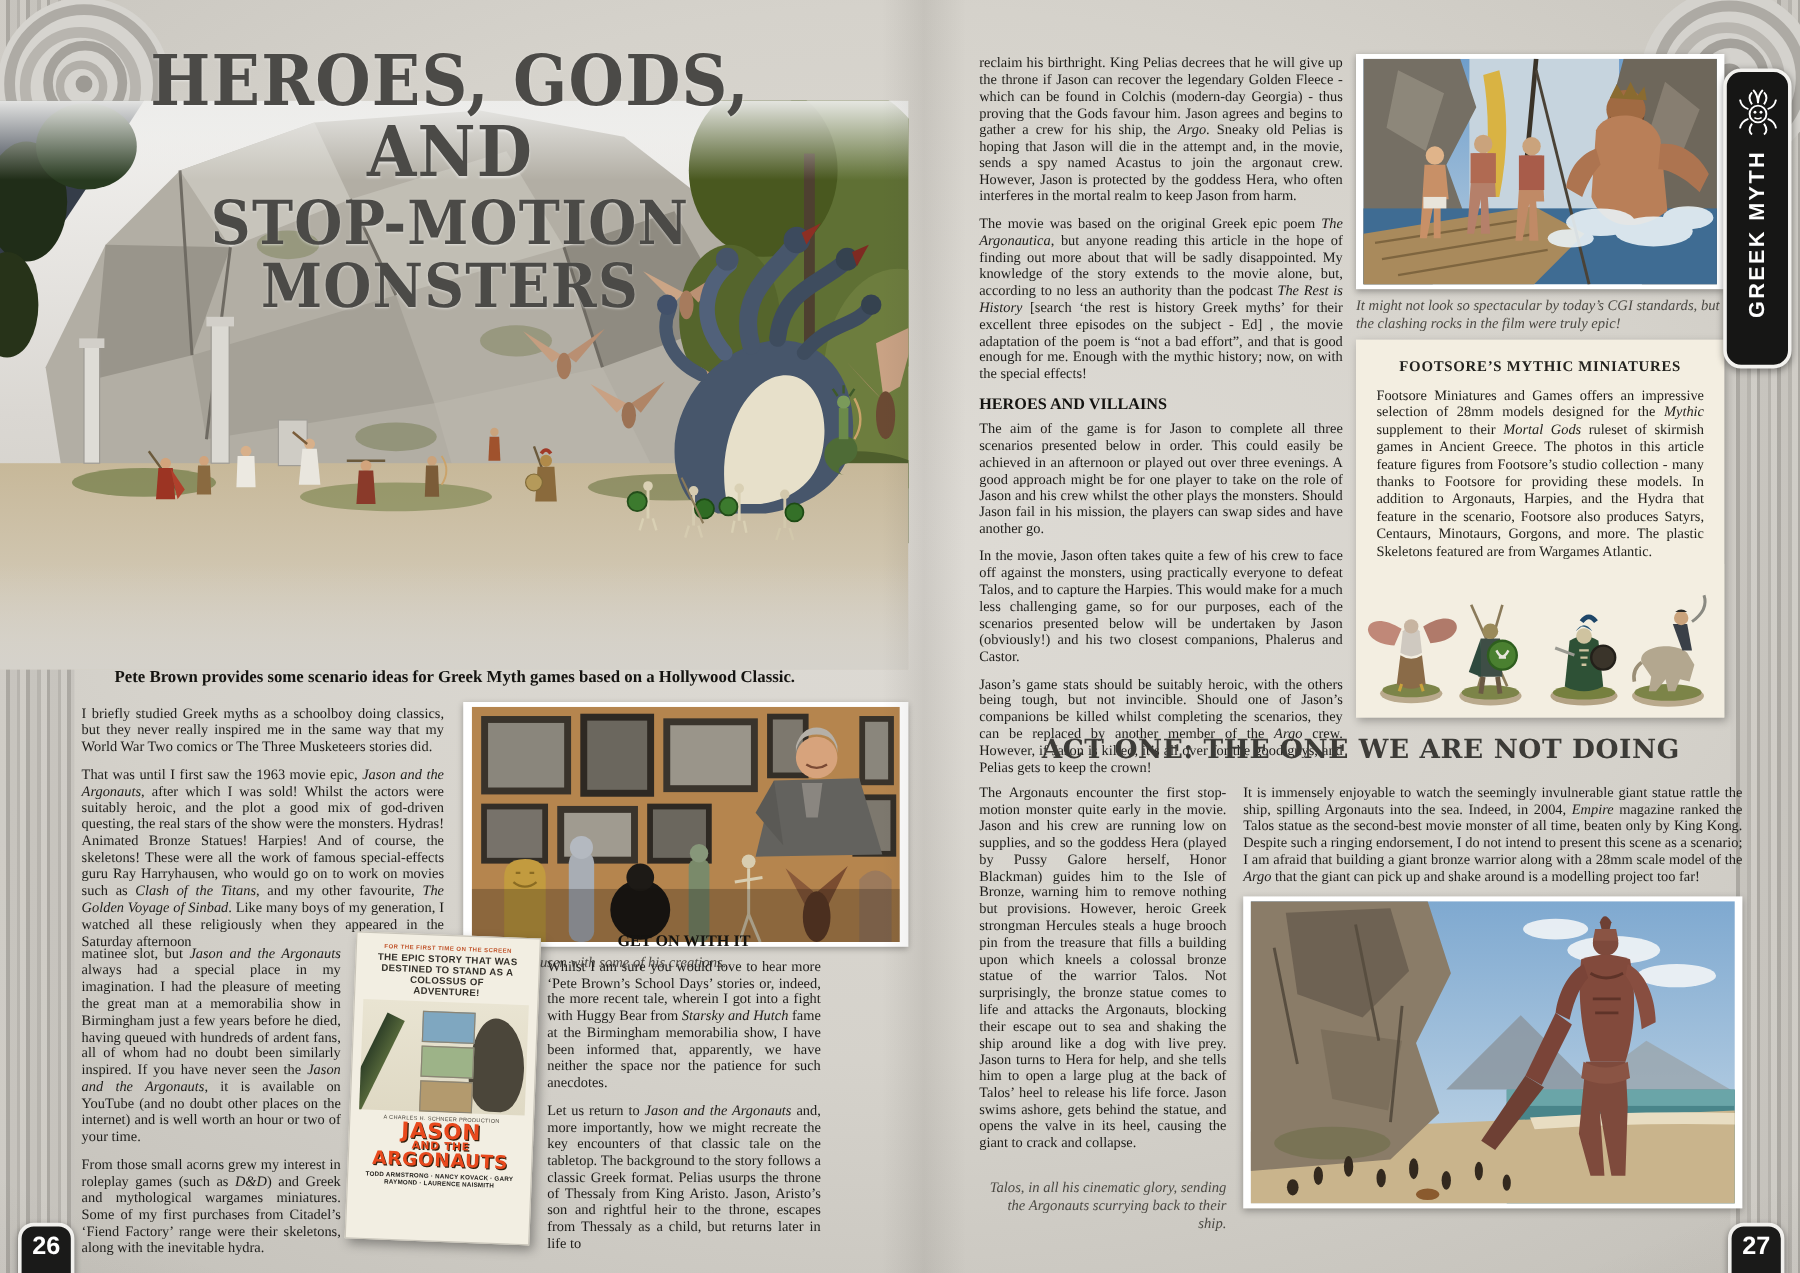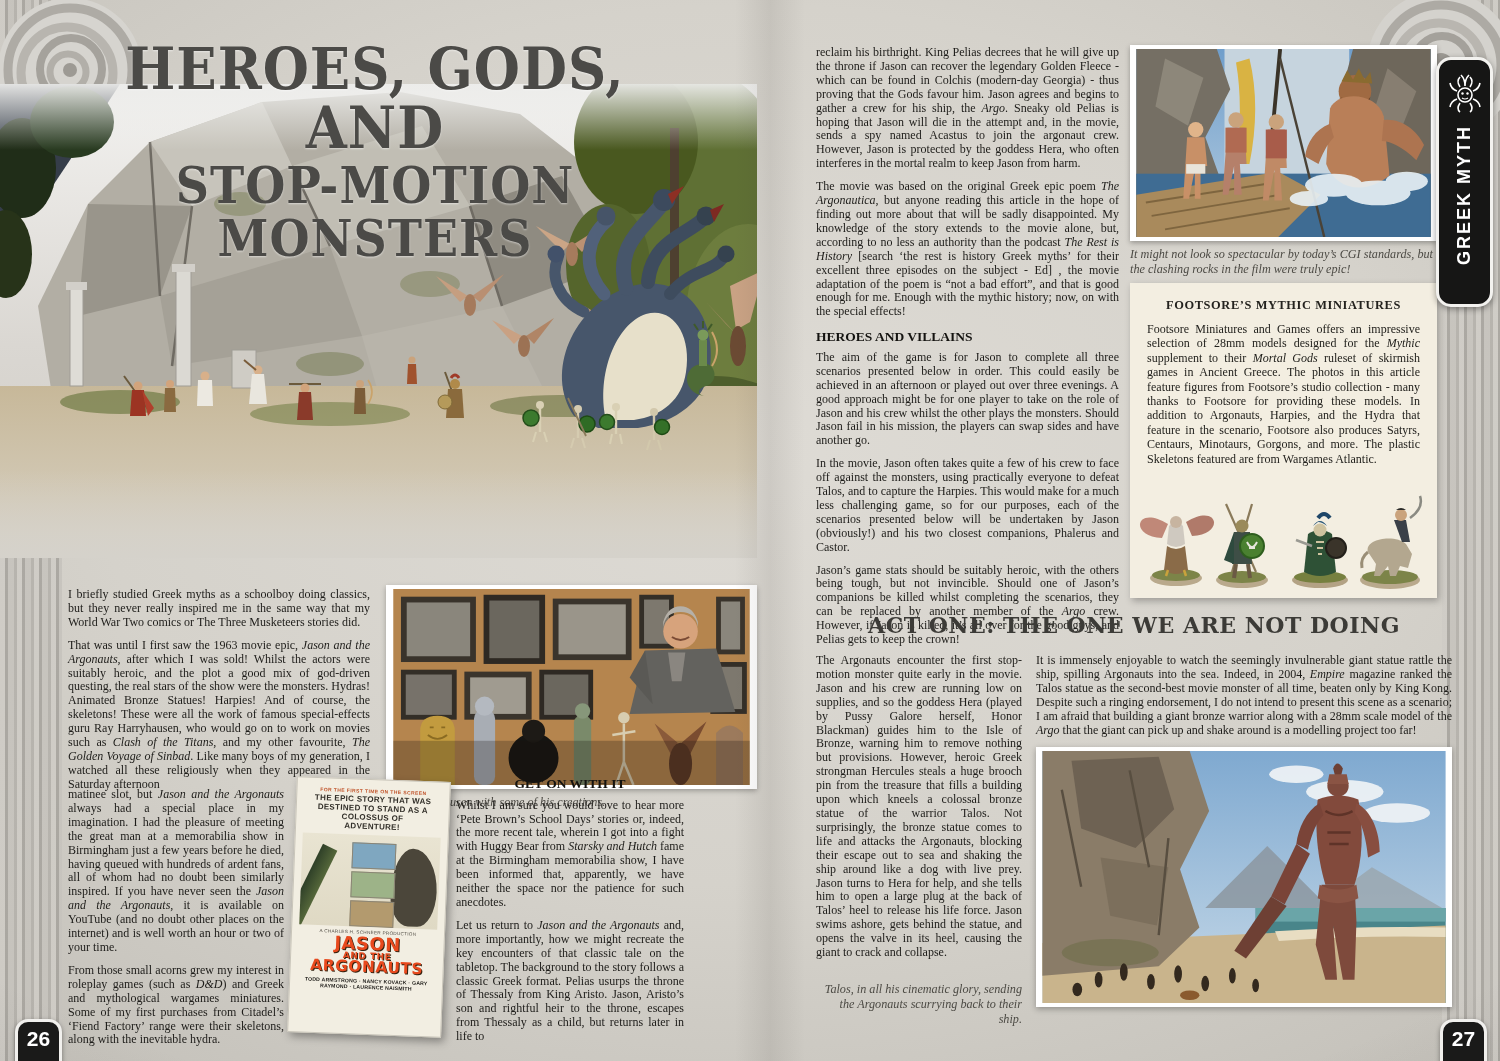--- a/index.html
+++ b/index.html
@@ -304,20 +304,21 @@
       <rect y="386" width="757" height="88" fill="url(#gfadeB)"></rect>
       <rect width="757" height="66" fill="url(#gfadeT)"></rect>
     </svg>
   </div>
 
   <div id="title">
     <div class="t1">HEROES, GODS, AND</div>
     <div class="t2">STOP-MOTION MONSTERS</div>
   </div>
 
+  <div id="standfirst">Pete Brown provides some scenario ideas for Greek Myth games based on a Hollywood Classic.</div>
 
   <div id="lb1" class="bodytext">
     <p>I briefly studied Greek myths as a schoolboy doing classics, but they never really inspired me in the same way that my World War Two comics or The Three Musketeers stories did.</p>
     <p>That was until I first saw the 1963 movie epic, <i>Jason and the Argonauts</i>, after which I was sold! Whilst the actors were suitably heroic, and the plot a good mix of god-driven questing, the real stars of the show were the monsters. Hydras! Animated Bronze Statues! Harpies! And of course, the skeletons! These were all the work of famous special-effects guru Ray Harryhausen, who would go on to work on movies such as <i>Clash of the Titans</i>, and my other favourite, <i>The Golden Voyage of Sinbad</i>. Like many boys of my generation, I watched all these religiously when they appeared in the Saturday afternoon</p>
   </div>
 
   <div id="harry">
     <svg width="371" height="204" viewBox="0 0 371 204">
       <rect width="371" height="204" fill="#b5854e"></rect>
       <rect width="371" height="204" fill="none"></rect>

